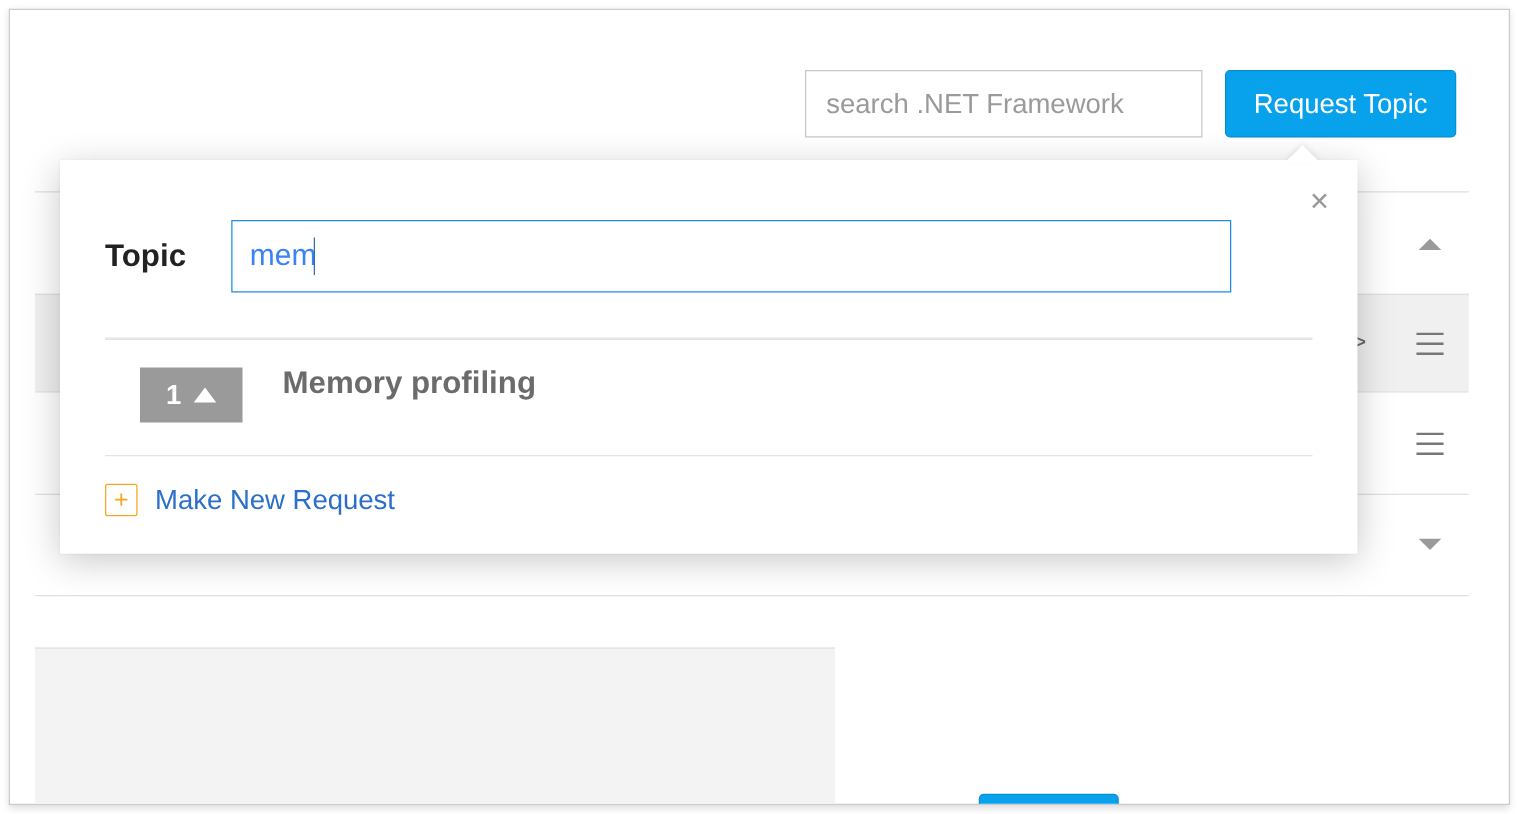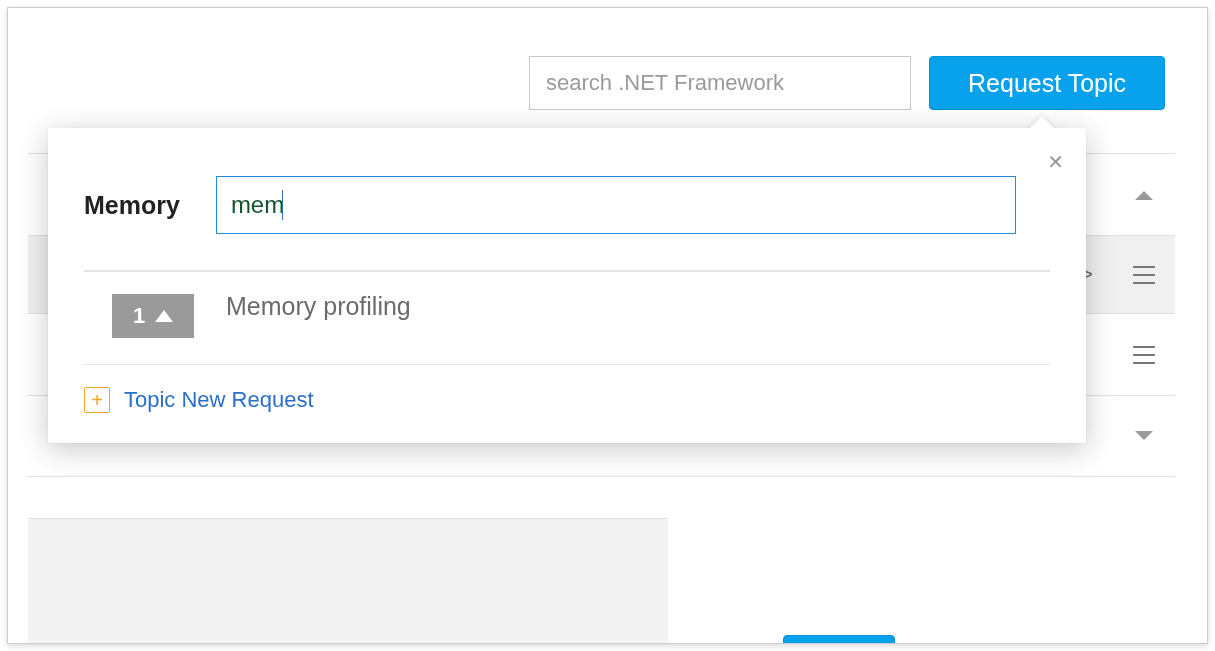--- a/index.html
+++ b/index.html
@@ -21,38 +21,38 @@
     }
     .top-bar {
       position: absolute;
       top: 48px;
       right: 42px;
       display: flex;
       align-items: center;
       gap: 18px;
     }
     .search-box {
-      width: 382px;
+      width: 318px;
       height: 54px;
       border: 1px solid #c7c7c7;
       padding: 0 16px;
       font-size: 22px;
       color: #333;
       outline: none;
       background: #fff;
     }
     .search-box::placeholder { color: #9a9a9a; }
     .request-topic-btn {
       height: 54px;
       background: #07a1ec;
       color: #fff;
       border: 1px solid #0690d4;
       border-radius: 4px;
-      padding: 0 38px;
-      font-size: 25px;
+      padding: 0 22px;
+      font-size: 22px;
       cursor: pointer;
     }
     .bg-rows {
       position: absolute;
       left: 20px; right: 32px;
       top: 145px;
     }
     .bg-row {
       border-top: 1px solid #e0e0e0;
       height: 82px;
@@ -131,21 +131,21 @@
       height: 58px;
       border: 1px solid #1f8ce0;
       display: flex;
       align-items: center;
       padding: 0 14px;
     }
     .topic-input {
       border: none;
       outline: none;
       font-size: 24px;
-      color: #14532d;
+      color: #3b82f6;
       width: 100%;
       background: transparent;
     }
     .caret {
       display: inline-block;
       width: 1px;
       height: 30px;
       background: #2f6fb0;
       margin-left: -2px;
       animation: none;
@@ -181,21 +181,21 @@
     }
     .vote-pill .tri {
       width: 0; height: 0;
       border-left: 9px solid transparent;
       border-right: 9px solid transparent;
       border-bottom: 12px solid #fff;
     }
     .result-body { flex: 1; }
     .result-title {
       font-size: 25px;
-      font-weight: 400;
+      font-weight: 700;
       color: #6b6b6b;
       margin-bottom: 10px;
     }
     .result-desc {
       font-size: 21px;
       font-style: italic;
       color: #9a9a9a;
     }
     .make-new-row {
       display: flex;
@@ -267,21 +267,21 @@
     </div>
   </div>
 
   <div class="bottom-left-block"></div>
   <div class="bottom-blue-btn"></div>
 
   <div class="popover">
     <button class="close-x">✕</button>
 
     <div class="topic-row">
-      <div class="topic-label">Memory</div>
+      <div class="topic-label">Topic</div>
       <div class="topic-input-wrap">
         <span class="topic-input" style="flex:0 0 auto; width:auto;">mem</span>
           <span class="caret"></span>
       </div>
     </div>
 
     <hr class="divider">
 
 
     <div class="result-item">
@@ -289,17 +289,17 @@
         <span>1</span>
         <span class="tri"></span>
       </div>
       <div class="result-body">
         <div class="result-title">Memory profiling</div>
       </div>
     </div>
 
     <div class="make-new-row">
       <div class="plus-box">+</div>
-      <div class="make-new-text">Topic New Request</div>
+      <div class="make-new-text">Make New Request</div>
     </div>
   </div>
 
 </div>
 
 </body></html>

